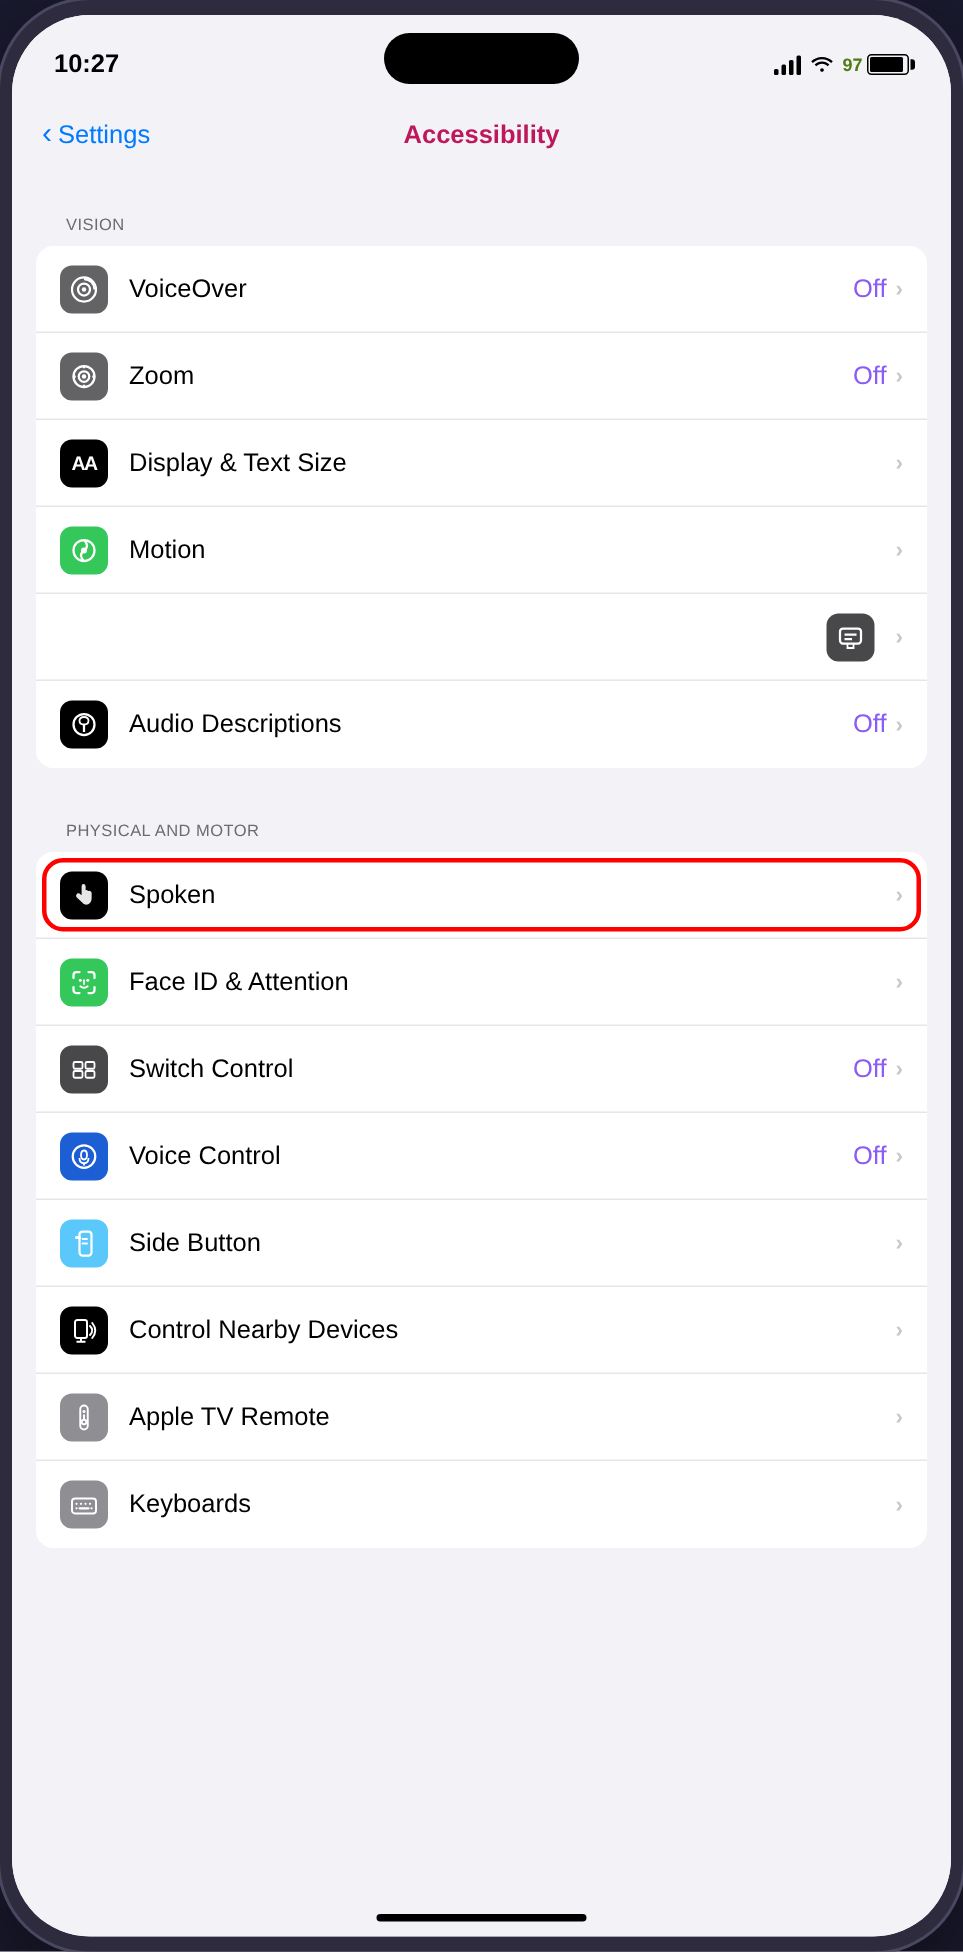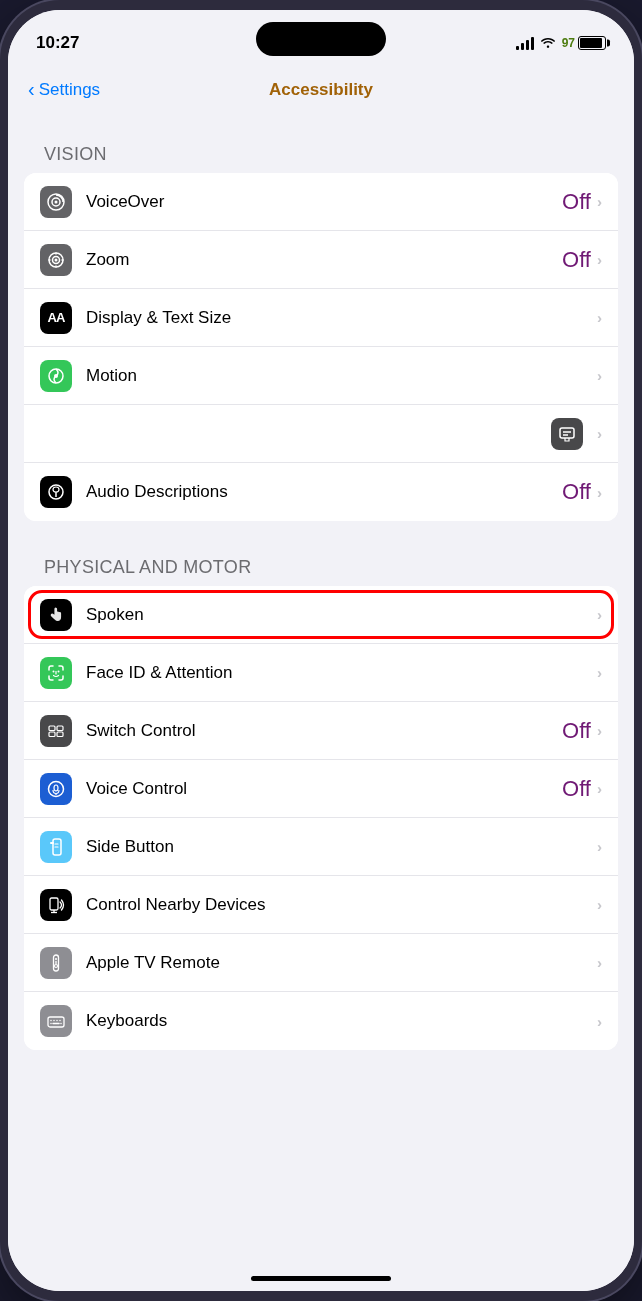--- a/index.html
+++ b/index.html
@@ -122,37 +122,37 @@
       font-size: 20px;
       margin-top: -1px;
     }
 
     .nav-title {
       position: absolute;
       left: 50%;
       transform: translateX(-50%);
       font-size: 17px;
       font-weight: 600;
-      color: #a16207;
+      color: #be185d;
     }
 
     
     .scroll-content {
       overflow-y: auto;
       height: calc(100% - 106px);
       background: #f2f2f7;
     }
 
     
     .section {
       margin-bottom: 36px;
     }
 
     .section-header {
-      font-size: 18px;
+      font-size: 11px;
       font-weight: 400;
       color: #6c6c70;
       text-transform: uppercase;
       letter-spacing: 0.3px;
       padding: 0 36px;
       margin-bottom: 8px;
       margin-top: 28px;
     }
 
     .section-group {
@@ -195,22 +195,22 @@
     .icon-blue { background: #000000; }
     .icon-green { background: #34c759; }
 
     .item-label {
       flex: 1;
       font-size: 17px;
       color: #000;
     }
 
     .item-value {
-      font-size: 22px;
-      color: #701a75;
+      font-size: 17px;
+      color: #8b5cf6;
       margin-right: 6px;
     }
 
     .chevron {
       color: #c7c7cc;
       font-size: 15px;
       font-weight: 600;
     }
 
     

